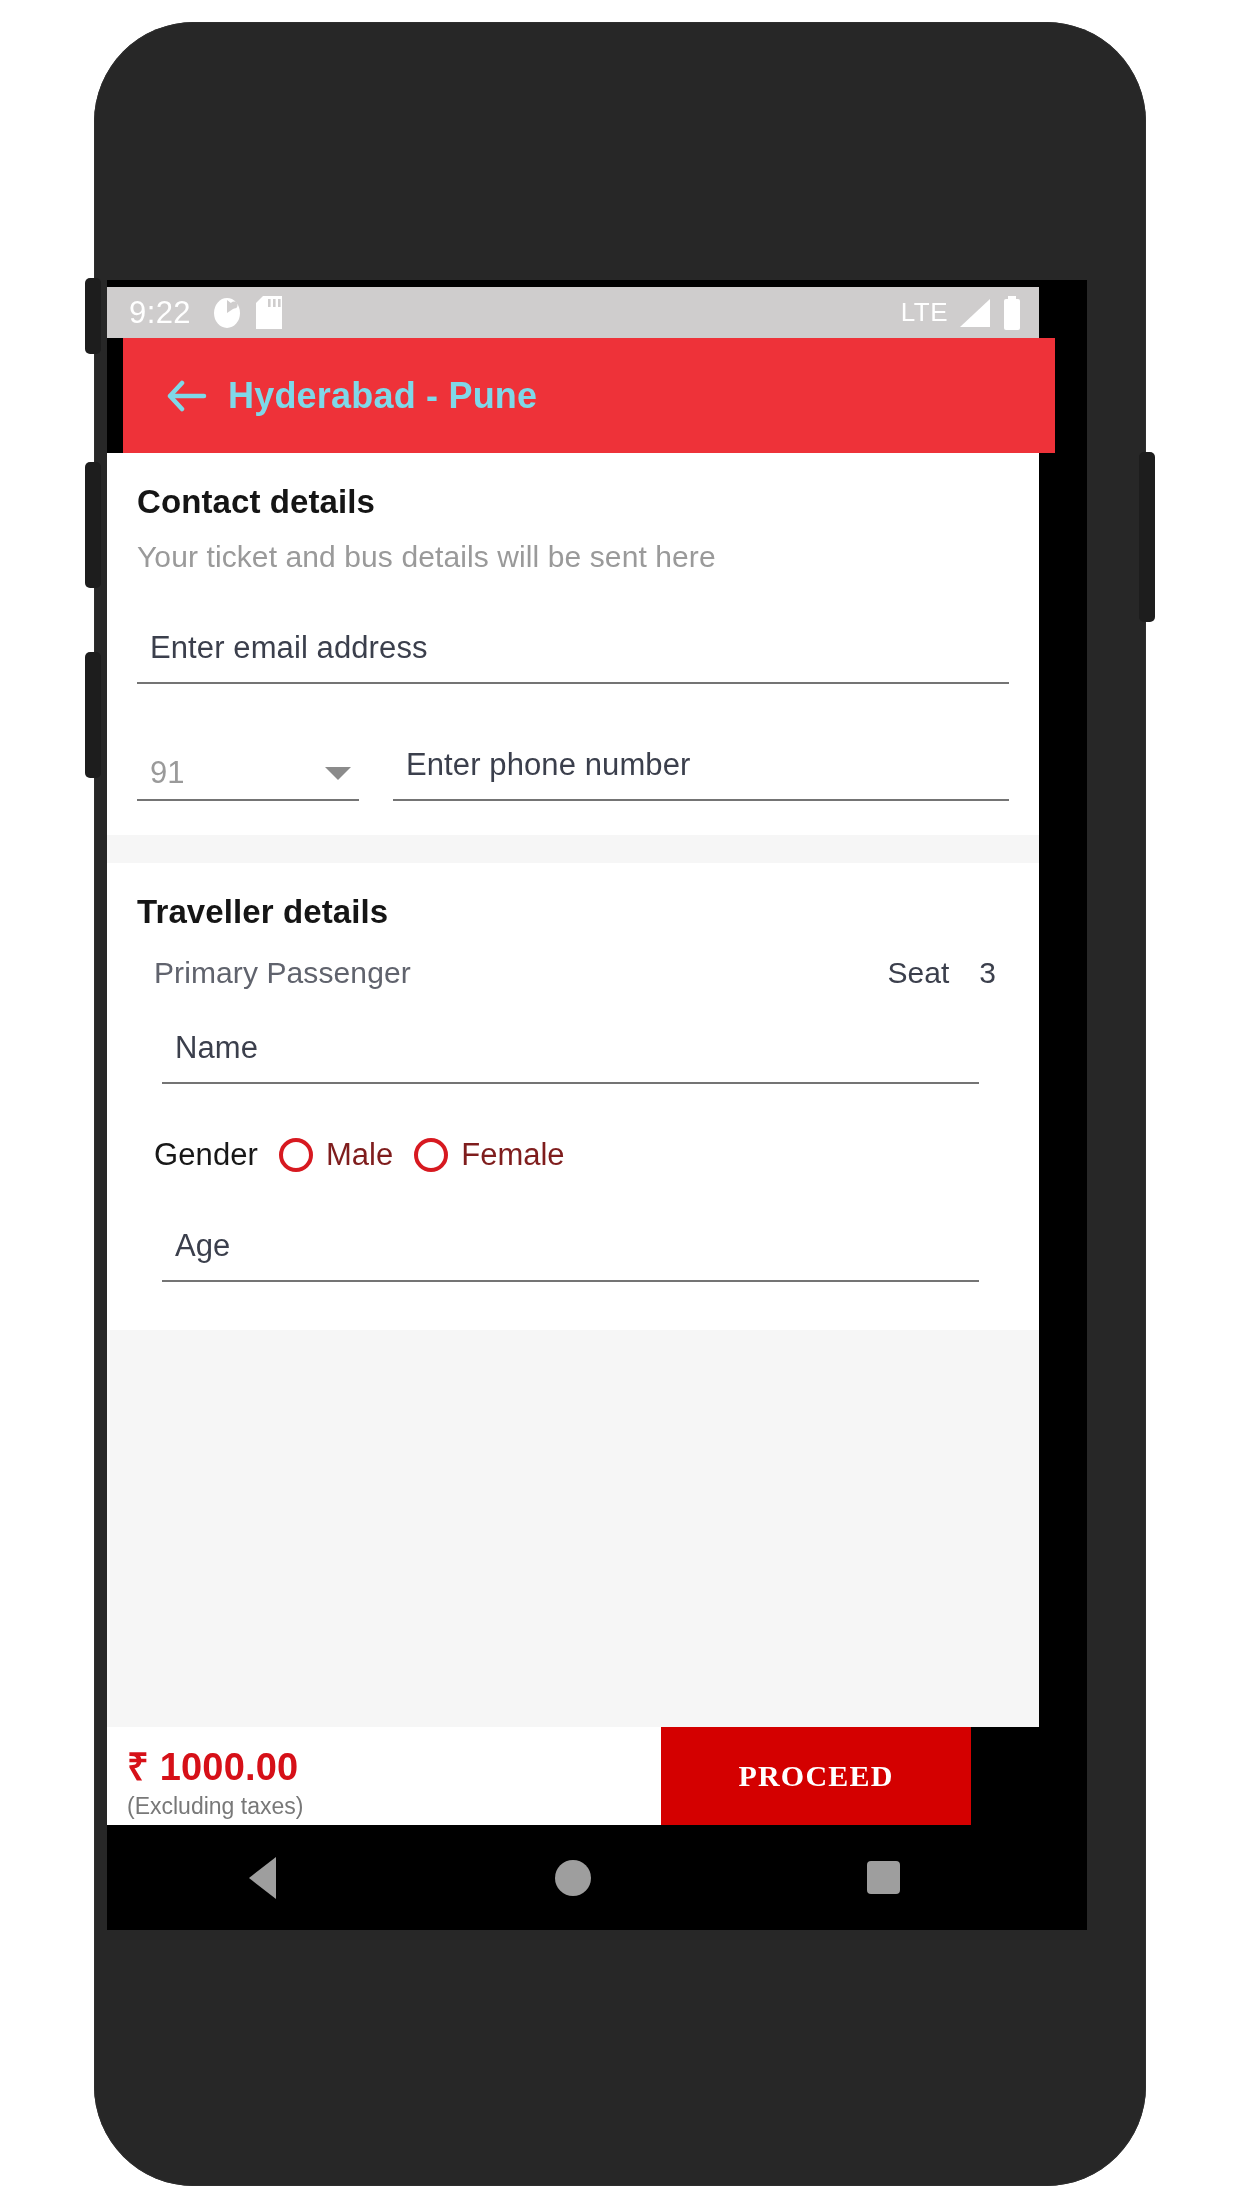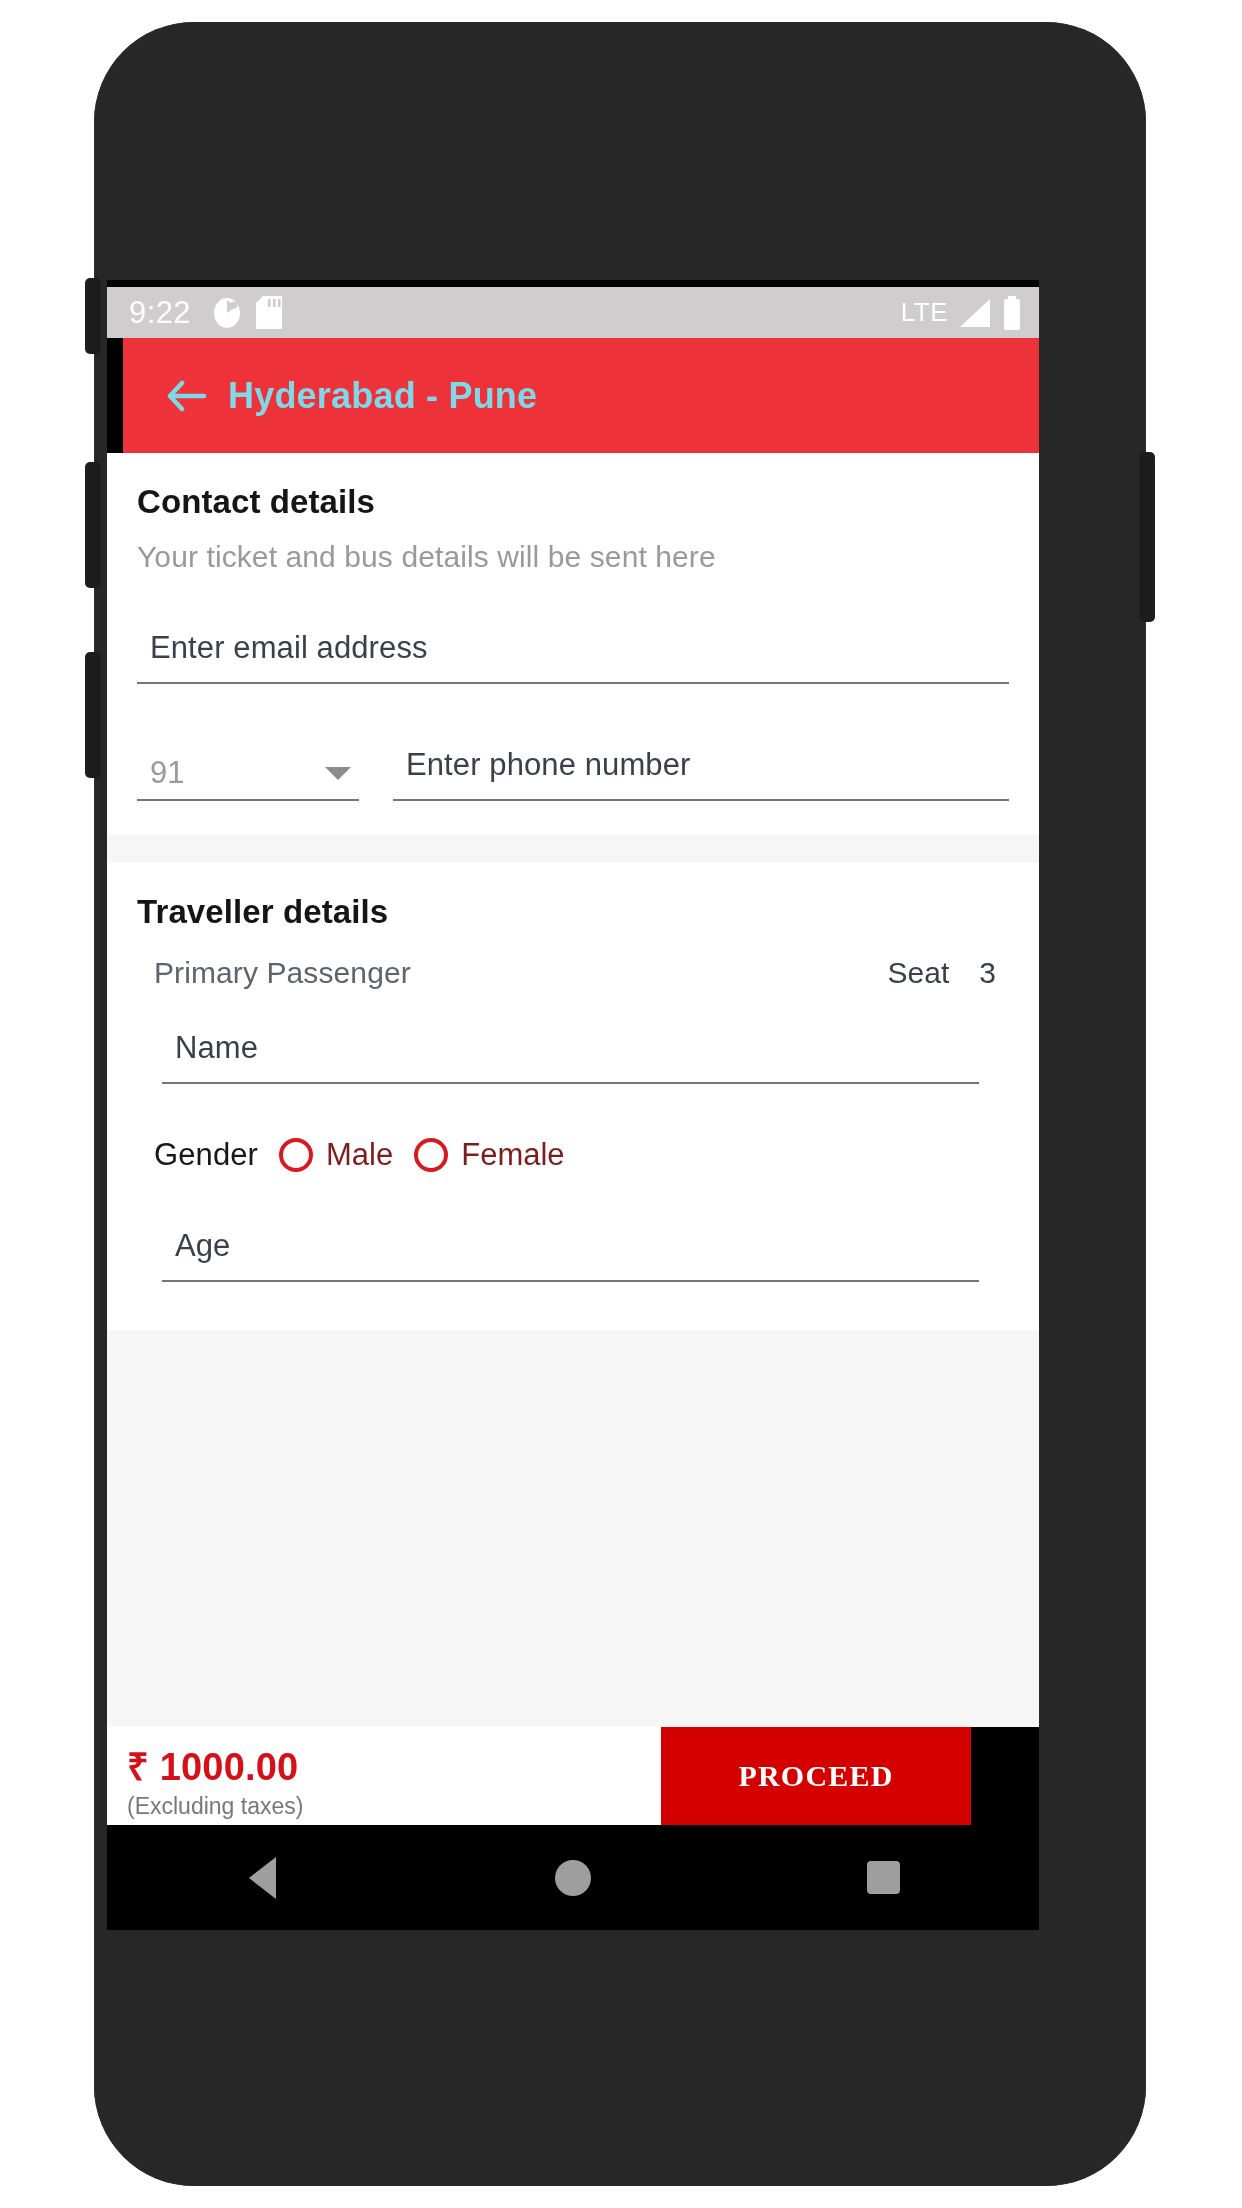--- a/index.html
+++ b/index.html
@@ -38,20 +38,21 @@
 
   
   #screen {
     position: absolute;
     left: 13px;
     top: 258px;
     width: 932px;
     height: 1650px;
     background: #000000;
     overflow: hidden;
+    padding-left: 48px;
   }
 
   
   #status-bar {
     position: absolute;
     left: 0; top: 7px;
     width: 932px; height: 51px;
     background: #cfcdcd;
     display: flex;
     align-items: center;

